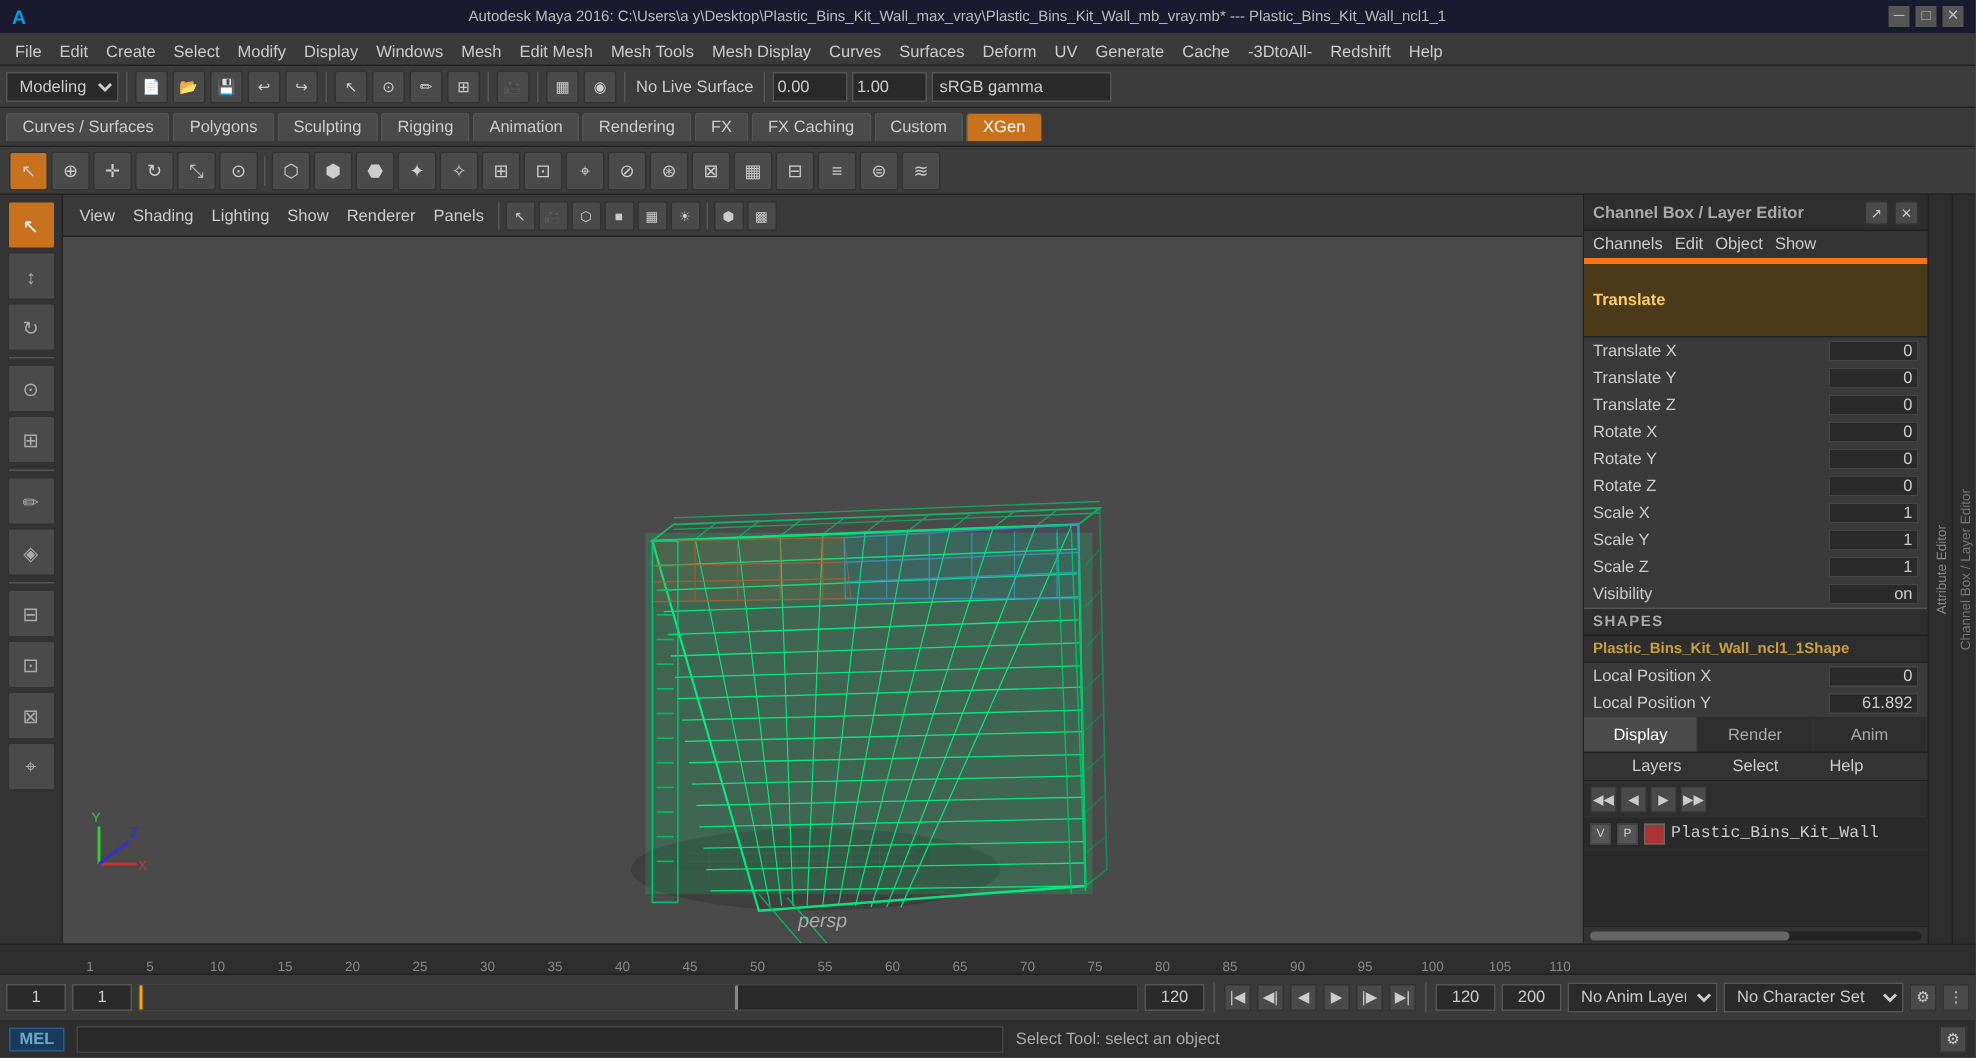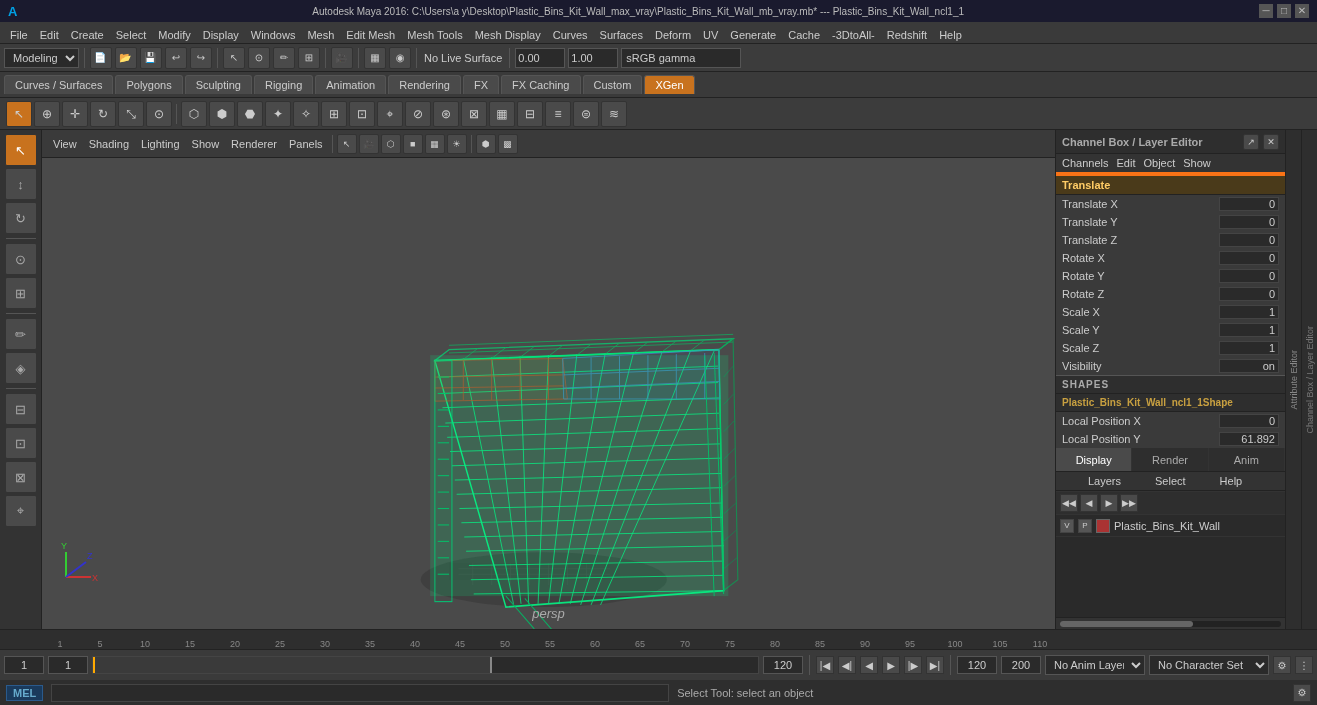--- a/index.html
+++ b/index.html
@@ -288,21 +288,21 @@
       background: #2e2e2e;
       color: #aaa;
       font-size: 10px;
       font-weight: bold;
       letter-spacing: 1px;
       border-top: 1px solid #555;
       border-bottom: 1px solid #222;
     }
     .translate-header {
       background: #4a3a1a;
-      padding: 3px 6px;
+      padding: 18px 6px;
       font-size: 11px;
       color: #ffcc66;
       font-weight: bold;
       border-bottom: 1px solid #222;
     }
 
     
     #layer-tabs {
       display: flex;
       height: 24px;
@@ -340,21 +340,21 @@
       display: flex;
       align-items: center;
       padding: 2px 4px;
       height: 22px;
       border-bottom: 1px solid #333;
       gap: 4px;
     }
     .layer-v { width: 14px; height: 14px; background: #555; border: 1px solid #444; font-size: 8px; display:flex;align-items:center;justify-content:center;}
     .layer-p { width: 14px; height: 14px; background: #555; border: 1px solid #444; font-size: 8px; display:flex;align-items:center;justify-content:center;}
     .layer-color { width: 14px; height: 14px; border: 1px solid #666; }
-    .layer-name { font-size: 11px; color: #ccc; }
+    .layer-name { font-size: 11px; color: #ccc; font-family: Liberation Mono, monospace; }
     #layer-scrollbar {
       height: 8px;
       background: #333;
       border-top: 1px solid #222;
       display: flex;
       align-items: center;
       padding: 0 2px;
     }
     .scrollbar-track {
       width: 100%;

